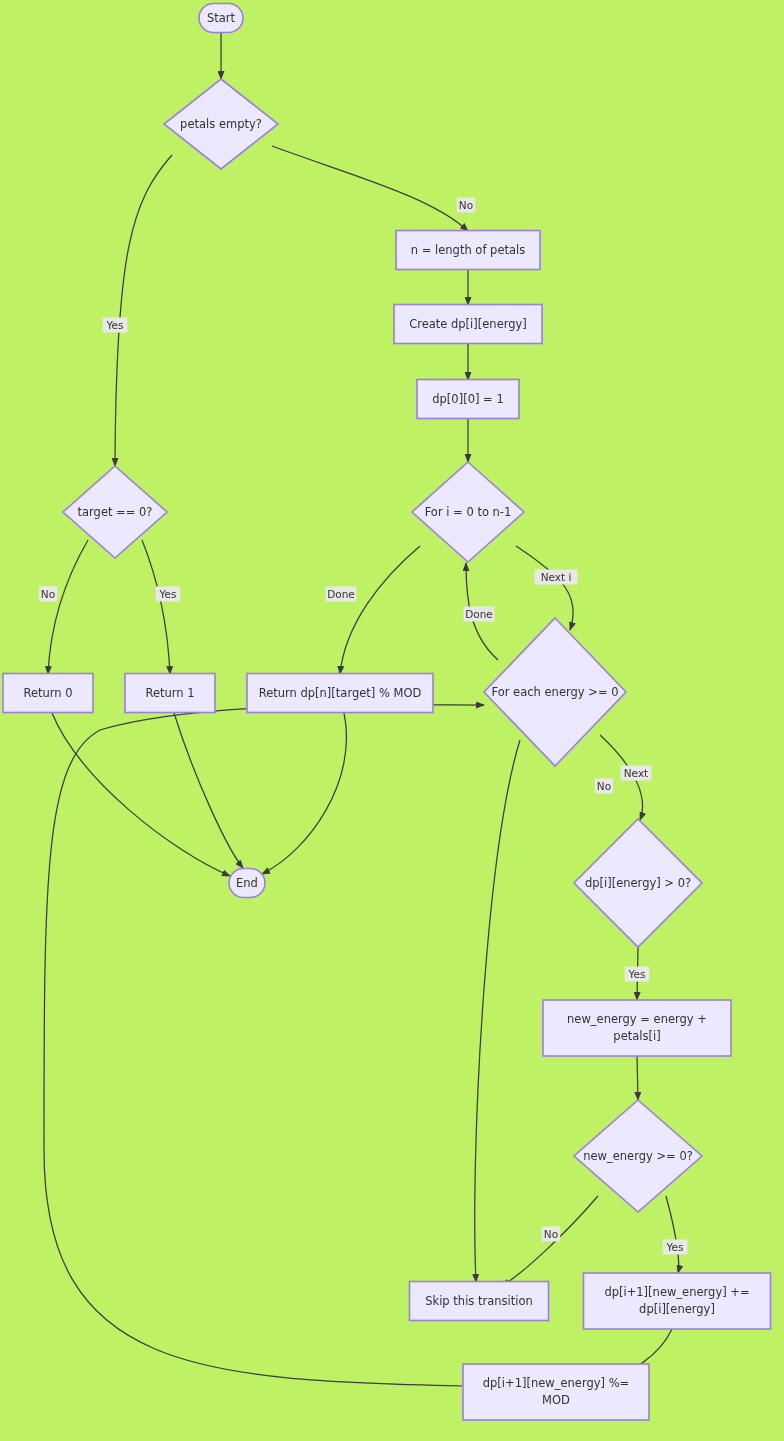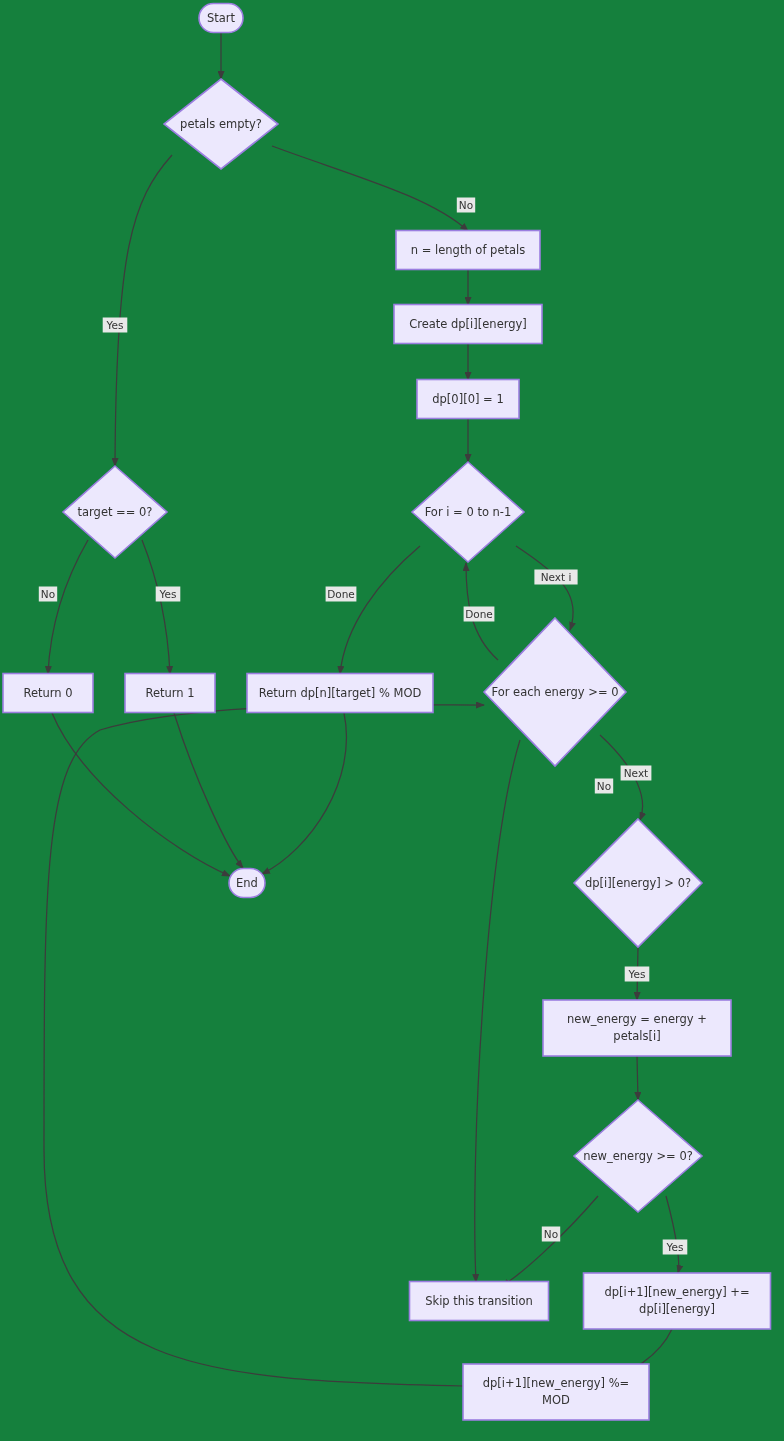--- a/index.html
+++ b/index.html
@@ -1,16 +1,16 @@
 <!DOCTYPE html>
 <html><head>
 <meta charset="utf-8">
 <style>
   html,body{margin:0;padding:0;background:#000;}
-  #stage{position:relative;width:784px;height:1441px;background:#15803d;overflow:hidden;}
+  #stage{position:relative;width:784px;height:1441px;background:#bef264;overflow:hidden;}
   svg{display:block;width:784px;height:1441px;}
   .nodeShape{fill:#ECE8FD;stroke:#9B7EE0;stroke-width:1.6;}
   .termShape{fill:#ECE8FD;stroke:#9B7EE0;stroke-width:1.6;}
   .nodeText{font-family:"DejaVu Sans","Liberation Sans",sans-serif;font-size:11.5px;fill:#333333;text-anchor:middle;dominant-baseline:middle;}
   .edgePath{fill:none;stroke:#3c3c3c;stroke-width:1.25;}
   .edgeLabelBox{fill:#E8E8E8;}
   .edgeLabelText{font-family:"DejaVu Sans","Liberation Sans",sans-serif;font-size:10.5px;fill:#333333;text-anchor:middle;dominant-baseline:middle;}
 </style>
 </head>
 <body>

